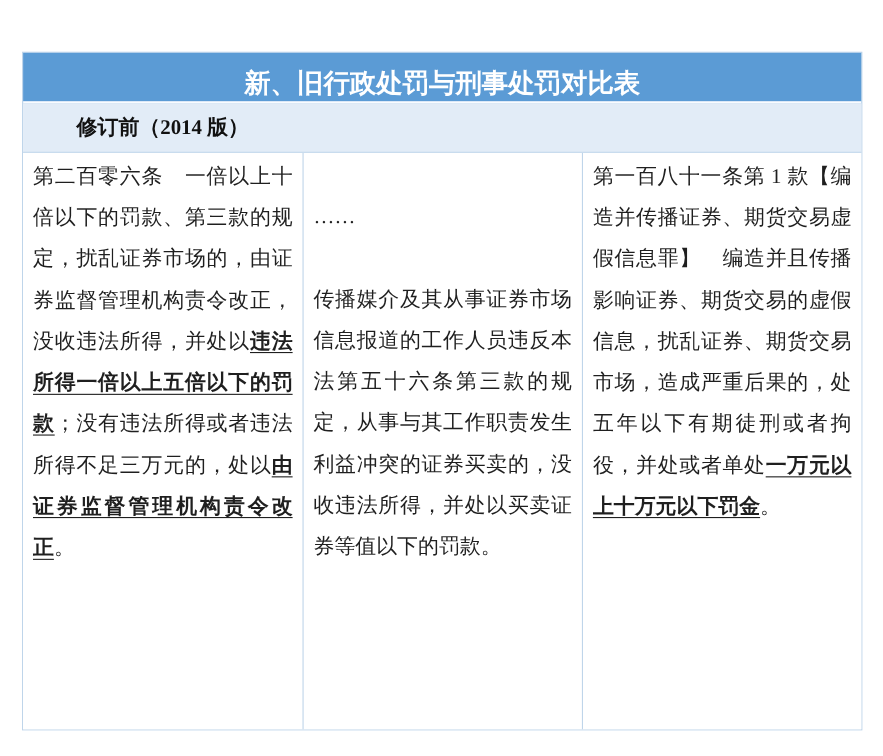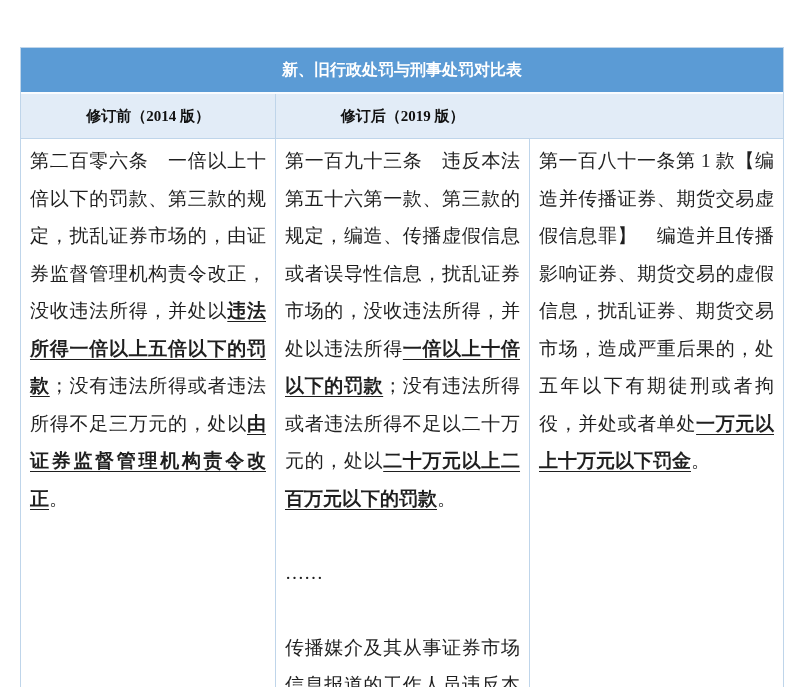--- a/index.html
+++ b/index.html
@@ -19,39 +19,39 @@
     width: 764px;
     box-sizing: border-box;
     border: 1px solid var(--border, #BFD5EA);
     background: #ffffff;
   }
   .title-bar {
     height: 44px;
     background: var(--title-bg, #5B9BD5);
     color: var(--title-text, #ffffff);
     font-weight: bold;
-    font-size: 16px;
+    font-size: 24px;
     display: flex;
-    align-items: center;
+    align-items: flex-end;
     justify-content: center;
     border-bottom: 2px solid #fafcff;
   }
   .header-row {
     display: grid;
     grid-template-columns: 1fr 1fr 1fr;
     background: var(--header-bg, #E2ECF7);
     border-bottom: 1px solid var(--border, #BFD5EA);
   }
   .hcell {
     height: 44px;
     display: flex;
     align-items: center;
     justify-content: center;
     font-weight: bold;
-    font-size: 15px;
+    font-size: 19px;
     color: #111111;
   }
   .hcell + .hcell { border-left: 1px solid var(--border, #BFD5EA); }
   .body-row {
     display: grid;
     grid-template-columns: 1fr 1fr 1fr;
     min-height: 524px;
     background: #ffffff;
   }
   .bcell {
@@ -77,31 +77,29 @@
 <body style="color: rgb(31, 31, 31);">
 
 <div class="table-container">
 
   <div class="title-bar">
     <span>新、旧行政处罚与刑事处罚对比表</span>
   </div>
 
   <div class="header-row">
     <div class="hcell">修订前（2014 版）</div>
-    <div class="hcell">修订后（2019 版）</div>
   </div>
 
   <div class="body-row">
 
     <div class="bcell">
       <p class="para"><span class="b">第二百零六条</span><span>　一倍以上十倍以下的罚款、第三款的规定，扰乱证券市场的，由证券监督管理机构责令改正，没收违法所得，并处以</span><span class="u">违法所得一倍以上五倍以下的罚款</span><span>；没有违法所得或者违法所得不足三万元的，处以</span><span class="u">由证券监督管理机构责令改正</span><span>。</span></p>
     </div>
 
     <div class="bcell">
-      <p class="para"><span class="b">第一百九十三条</span><span>　违反本法第五十六第一款、第三款的规定，编造、传播虚假信息或者误导性信息，扰乱证券市场的，没收违法所得，并处以违法所得</span><span class="u">一倍以上十倍以下的罚款</span><span>；没有违法所得或者违法所得不足以二十万元的，处以</span><span class="u">二十万元以上二百万元以下的罚款</span><span>。</span></p>
       <p class="para gap"><span>……</span></p>
       <p class="para"><span>传播媒介及其从事证券市场信息报道的工作人员违反本法第五十六条第三款的规定，从事与其工作职责发生利益冲突的证券买卖的，没收违法所得，并处以买卖证券等值以下的罚款。</span></p>
     </div>
 
     <div class="bcell">
       <p class="para"><span class="b">第一百八十一条第 1 款【编造并传播证券、期货交易虚假信息罪】</span><span>　编造并且传播影响证券、期货交易的虚假信息，扰乱证券、期货交易市场，造成严重后果的，处五年以下有期徒刑或者拘役，并处或者单处</span><span class="u">一万元以上十万元以下罚金</span><span>。</span></p>
     </div>
 
   </div>
 </div>

